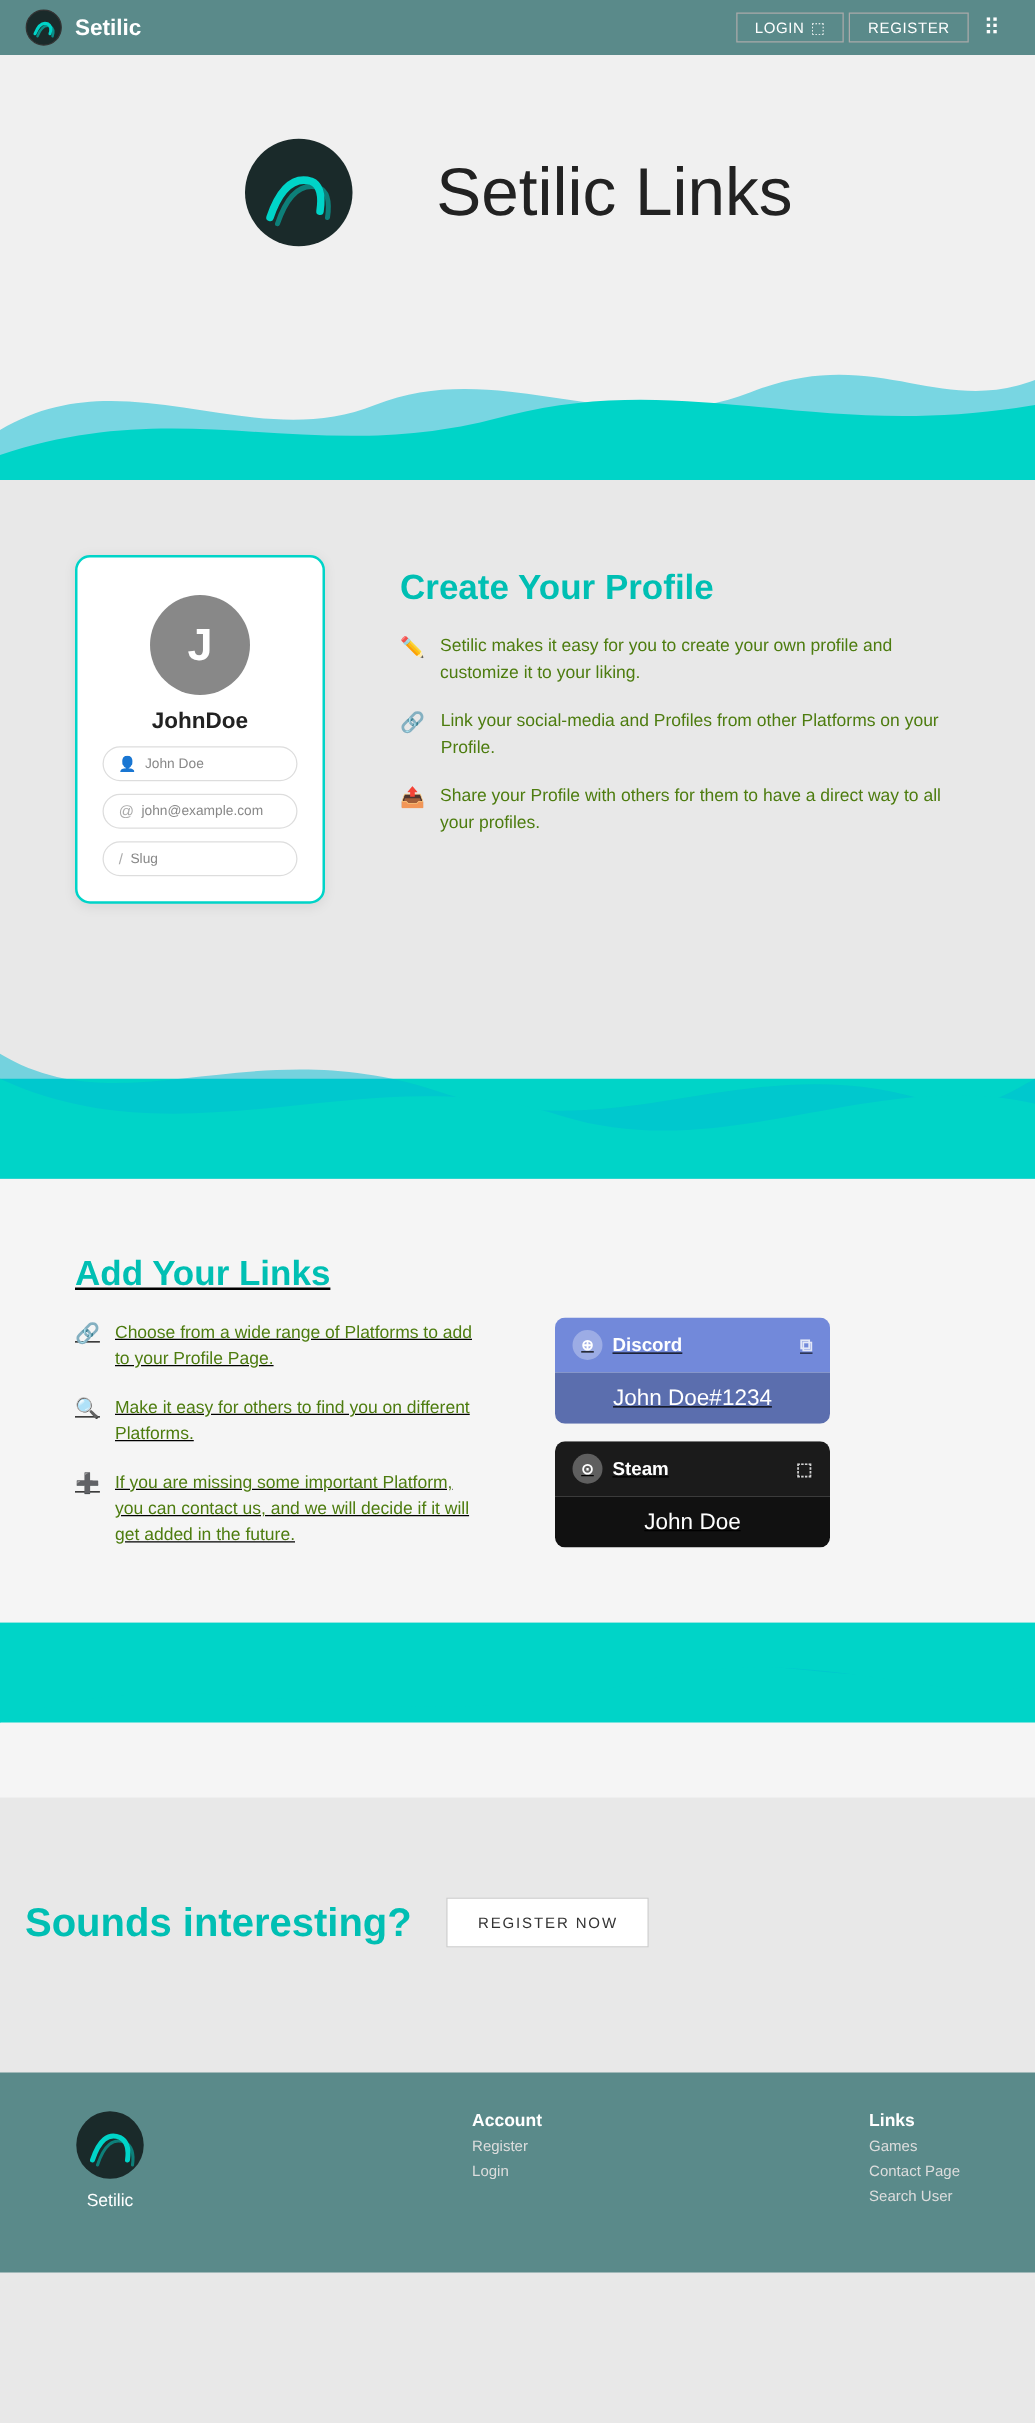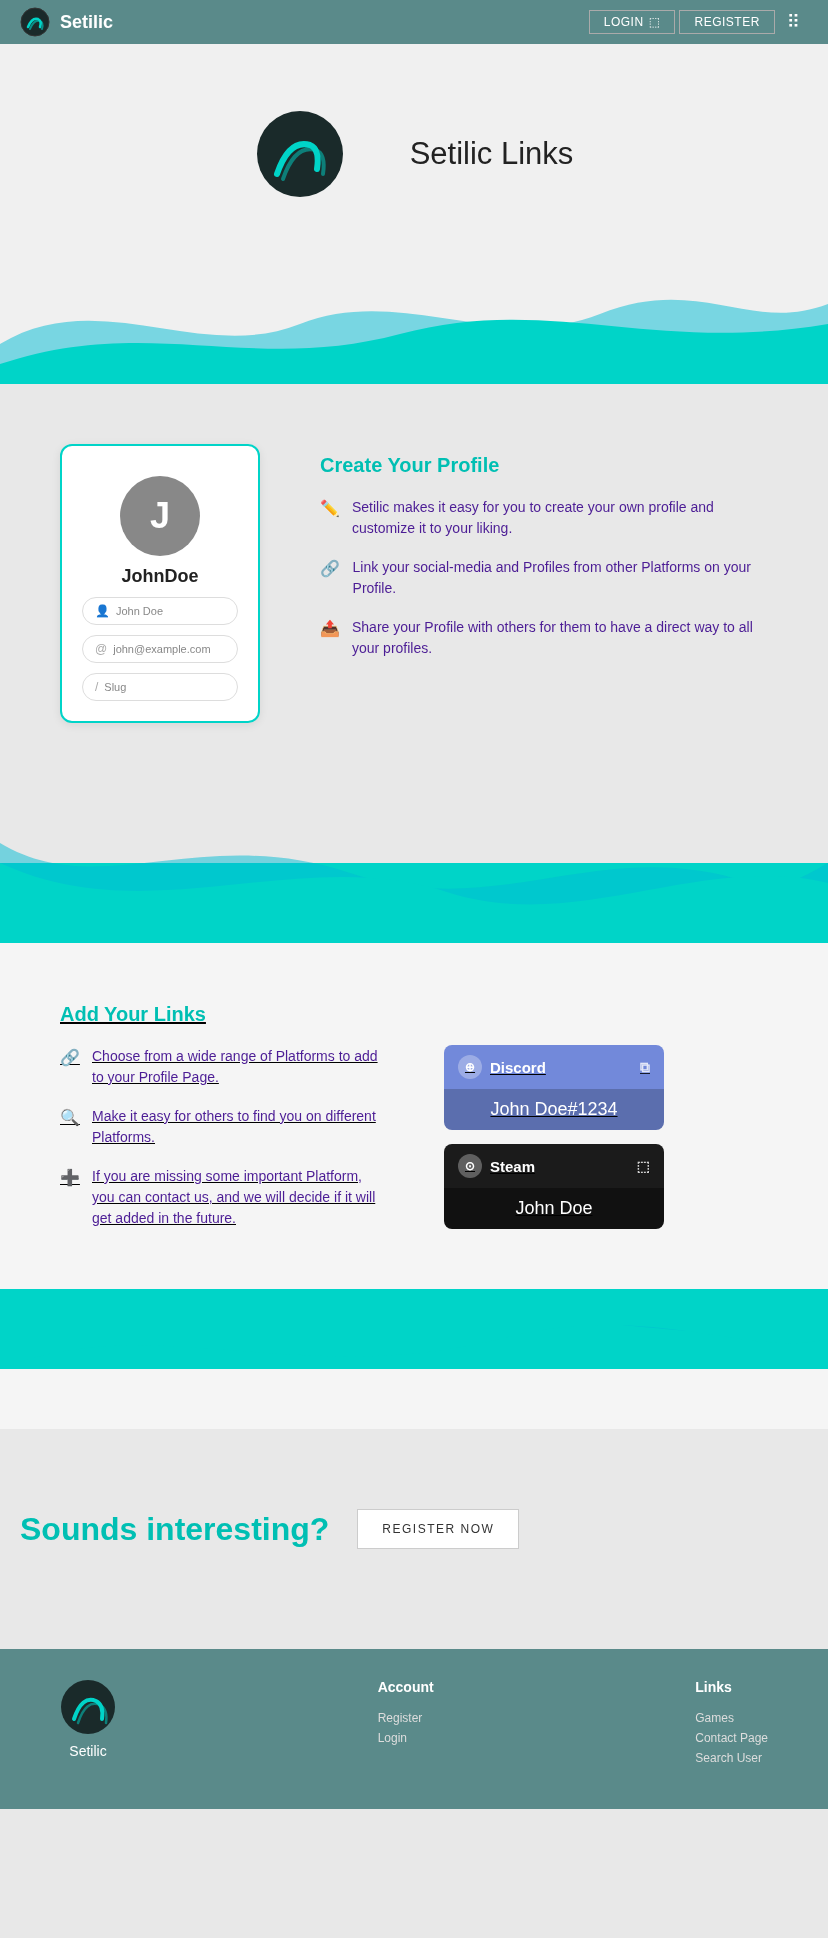--- a/index.html
+++ b/index.html
@@ -66,21 +66,21 @@
     .hero-content {
       display: flex;
       align-items: center;
       gap: 20px;
     }
     .hero-logo {
       width: 90px;
       height: 90px;
     }
     .hero-title {
-      font-size: 31px;
+      font-size: 54px;
       font-weight: 300;
       color: #222;
       margin-left: 45px;
     }
 
     
     .profile-section {
       background: #e8e8e8;
       padding: 60px 60px 80px 60px;
       display: flex;
@@ -135,21 +135,21 @@
       color: #aaa;
       font-size: 12px;
     }
 
     
     .profile-info {
       flex: 1;
       padding-top: 10px;
     }
     .section-title {
-      font-size: 20px;
+      font-size: 28px;
       color: #00bfb3;
       margin-bottom: 20px;
     }
     .feature-list {
       display: flex;
       flex-direction: column;
       gap: 18px;
     }
     .feature-item {
       display: flex;
@@ -157,21 +157,21 @@
       gap: 14px;
     }
     .feature-icon {
       color: #555;
       font-size: 16px;
       margin-top: 2px;
       min-width: 18px;
     }
     .feature-text {
       font-size: 14px;
-      color: #4c1d95;
+      color: #4d7c0f;
       line-height: 1.5;
     }
 
     
     .links-section {
       background: #f5f5f5;
       padding: 60px 60px;
       display: flex;
       align-items: flex-end;
       gap: 60px;
@@ -280,21 +280,21 @@
     }
     .footer-col {
       display: flex;
       flex-direction: column;
       gap: 6px;
     }
     .footer-col-title {
       font-weight: bold;
       color: white;
       font-size: 14px;
-      margin-bottom: 10px;
+      margin-bottom: 0;
     }
     .footer-link {
       color: #ddd;
       font-size: 12px;
       text-decoration: none;
       cursor: pointer;
     }
 
     
     .wave-container {

